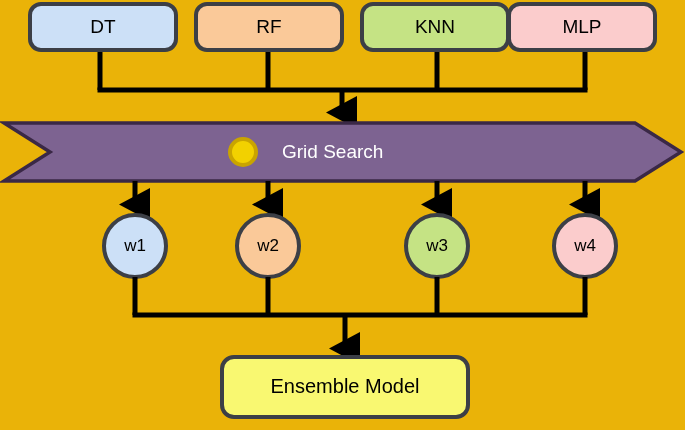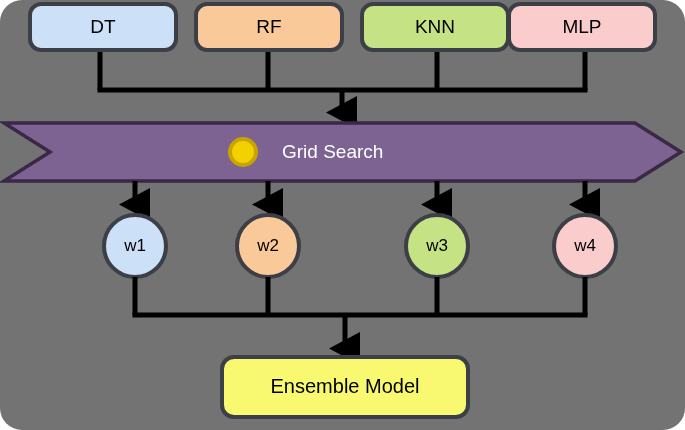--- a/index.html
+++ b/index.html
@@ -7,23 +7,22 @@
     padding: 0;
     background: #ffffff;
   }
   body {
     font-family: "Liberation Sans", sans-serif;
   }
   #canvas {
     position: relative;
     width: 685px;
     height: 430px;
-    background: #737373;
+    background: #eab308;
     overflow: hidden;
-    border-radius: 22px;
   }
   #diagram-svg {
     position: absolute;
     left: 0;
     top: 0;
     width: 685px;
     height: 430px;
   }
   .node-label {
     font-family: "Liberation Sans", sans-serif;

